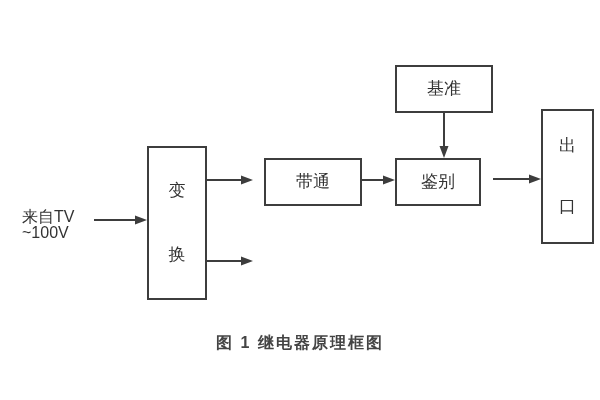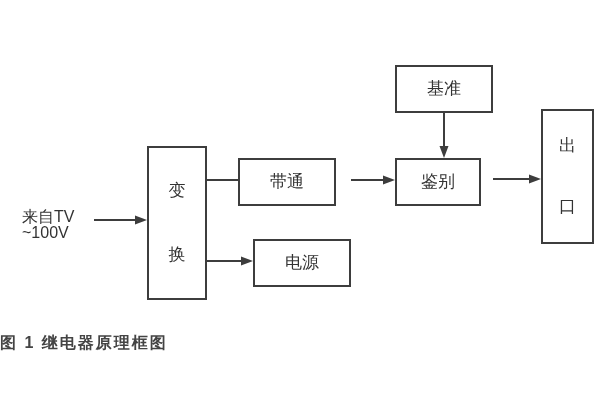--- a/index.html
+++ b/index.html
@@ -27,39 +27,40 @@
     display: flex;
     align-items: center;
     justify-content: center;
     font-size: 17px;
     color: #333333;
     line-height: 1.2;
   }
   .node.vertical { flex-direction: column; }
 
   .node-transform     { left: 147px; top: 146px; width: 60px;  height: 154px; gap: 44px; }
-  .node-bandpass      { left: 238px; top: 158px; width: 98px;  height: 48px; }
+  .node-bandpass      { left: 264px; top: 158px; width: 98px;  height: 48px; }
   .node-power         { left: 253px; top: 239px; width: 98px;  height: 48px; }
   .node-reference     { left: 395px; top: 65px;  width: 98px;  height: 48px; text-align: center; }
   .node-discriminator { left: 395px; top: 158px; width: 86px;  height: 48px; }
   .node-output        { left: 541px; top: 109px; width: 53px;  height: 135px; gap: 41px; }
 
   .input-label {
     position: absolute;
     left: 22px; top: 209px;
     font-size: 16px;
     color: #333333;
     line-height: 1;
   }
   .input-label .line1 { margin-bottom: 0; }
 
   .caption {
     position: absolute;
     left: 0; top: 333px;
     width: 600px;
+    text-align: center;
     font-size: 16px;
     font-weight: 600;
     letter-spacing: 2px;
     color: #444444;
   }
 </style>
 </head>
 <body>
 
 <div class="canvas">
@@ -98,23 +99,20 @@
 
   <div class="node vertical node-transform">
     <span>变</span>
     <span>换</span>
   </div>
 
   <div class="node node-bandpass">
     <span>带通</span>
   </div>
 
-  <div class="node node-power">
-    <span>电源</span>
-  </div>
 
   <div class="node node-reference">
     <span>基准</span>
   </div>
 
   <div class="node node-discriminator">
     <span>鉴别</span>
   </div>
 
   <div class="node vertical node-output">

